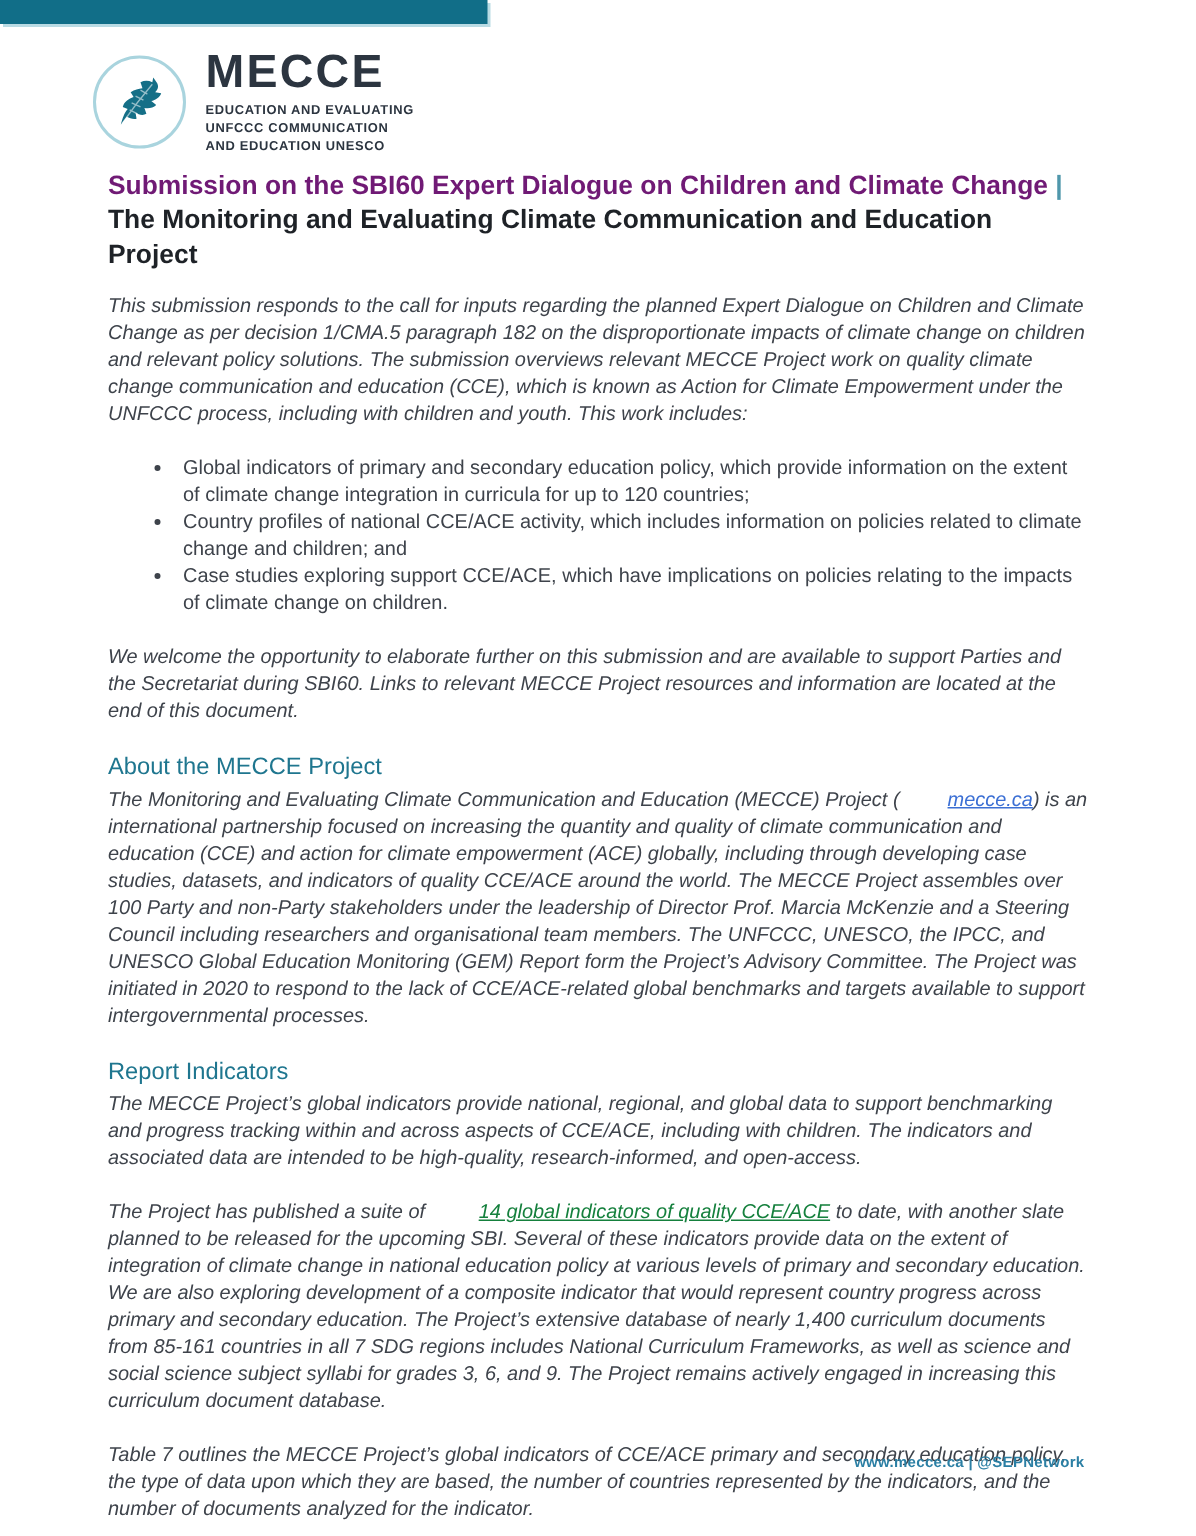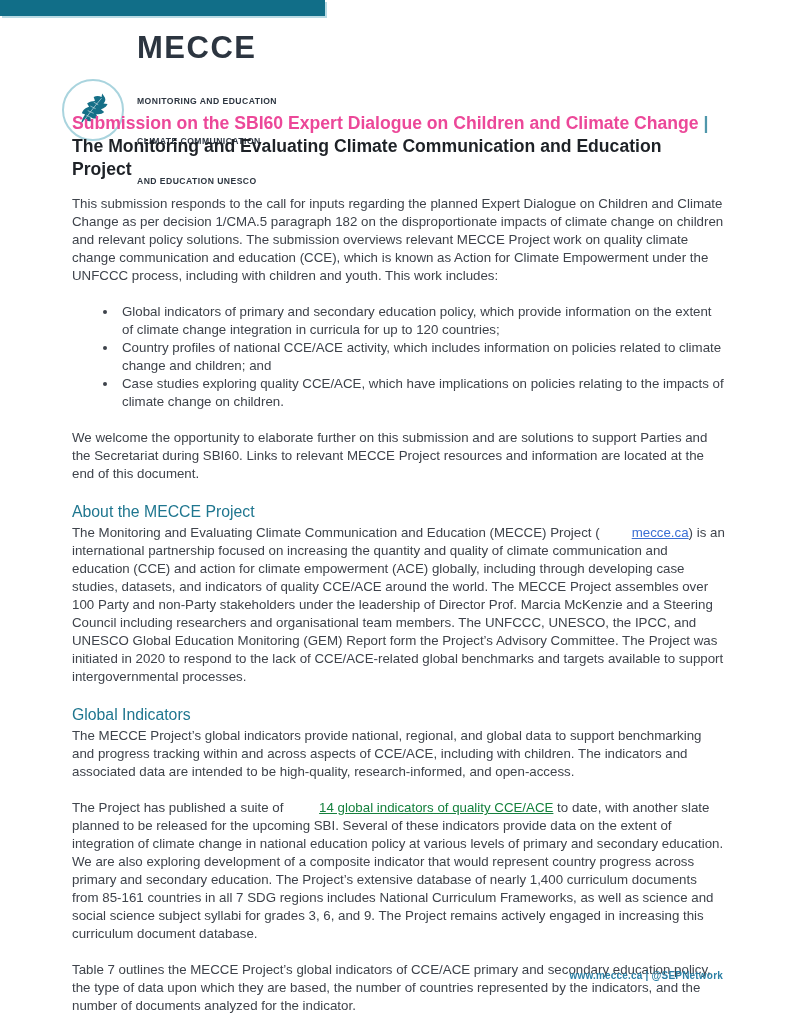--- a/index.html
+++ b/index.html
@@ -23,43 +23,43 @@
   .logo-row{
     position:absolute;top:32px;left:62px;
     display:flex;align-items:center;gap:13px;
   }
   .logo-circle{
     width:62px;height:62px;border-radius:50%;
     border:2px solid #a9d4de;background:#fff;
     display:flex;align-items:center;justify-content:center;
     box-sizing:border-box;
   }
-  .logo-text{display:flex;flex-direction:column;gap:28px;}
+  .logo-text{display:flex;flex-direction:column;}
   .logo-name{
     font-size:31px;font-weight:bold;color:#2c3540;
     letter-spacing:1.5px;line-height:1;margin-bottom:5px;
   }
   .logo-sub{
     font-size:8.6px;font-weight:bold;color:#2c3540;
     letter-spacing:.45px;line-height:1.38;
   }
   
   .content{
     position:absolute;top:112px;left:72px;right:72px;
   }
   h1{
     margin:0 0 14px 0;
     font-size:17.6px;line-height:1.3;font-weight:bold;
   }
-  .title-teal{color:#ec4899;}
+  .title-teal{color:#701a75;}
   .title-sep{color:#4f97ab;font-weight:bold;}
   .title-dark{color:#1e2227;}
   p{
     margin:0 0 18px 0;
-    font-size:13.3px;line-height:18px;color:#3e434b;
+    font-size:13.3px;line-height:18px;color:#3e434b;font-style:italic;
   }
   ul{
     margin:0 0 18px 0;padding:0 0 0 46px;
   }
   li{
     font-size:13.3px;line-height:18px;color:#3e434b;
     margin:0;padding-left:4px;
   }
   h2{
     margin:0 0 2px 0;
@@ -94,44 +94,44 @@
           L54 23 C53 27 48 30 44 31
           L49 35 C46 38 41 39 37 38
           L39 44 C36 46 31 45 28 43
           L29 49 C25 50 22 48 19 47
           C17 50 15 52 13 55 Z"></path>
         <path stroke="#ffffff" stroke-opacity="0.55" stroke-width="1.4" fill="none" d="M15 53 C24 40 33 28 45 14 M24 33 L33 37 M28 26 L36 30 M33 20 L40 24 M22 40 L30 44"></path>
       </svg>
     </div>
     <div class="logo-text">
       <div class="logo-name">MECCE</div>
-      <div class="logo-sub">MONITORING AND EDUCATION</div>
-      <div class="logo-sub">CLIMATE COMMUNICATION</div>
+      <div class="logo-sub">EDUCATION AND EVALUATING</div>
+      <div class="logo-sub">UNFCCC COMMUNICATION</div>
       <div class="logo-sub">AND EDUCATION UNESCO</div>
     </div>
   </div>
 
   <div class="content">
 
     <h1><span class="title-teal">Submission on the SBI60 Expert Dialogue on Children and Climate Change</span><span class="title-sep"> | </span><span class="title-dark">The Monitoring and Evaluating Climate Communication and Education Project</span></h1>
 
     <p>This submission responds to the call for inputs regarding the planned Expert Dialogue on Children and Climate Change as per decision 1/CMA.5 paragraph 182 on the disproportionate impacts of climate change on children and relevant policy solutions. The submission overviews relevant MECCE Project work on quality climate change communication and education (CCE), which is known as Action for Climate Empowerment under the UNFCCC process, including with children and youth. This work includes:</p>
 
     <ul>
       <li>Global indicators of primary and secondary education policy, which provide information on the extent of climate change integration in curricula for up to 120 countries;</li>
       <li>Country profiles of national CCE/ACE activity, which includes information on policies related to climate change and children; and</li>
-      <li>Case studies exploring quality CCE/ACE, which have implications on policies relating to the impacts of climate change on children.</li>
+      <li>Case studies exploring support CCE/ACE, which have implications on policies relating to the impacts of climate change on children.</li>
     </ul>
 
-    <p>We welcome the opportunity to elaborate further on this submission and are solutions to support Parties and the Secretariat during SBI60. Links to relevant MECCE Project resources and information are located at the end of this document.</p>
+    <p>We welcome the opportunity to elaborate further on this submission and are available to support Parties and the Secretariat during SBI60. Links to relevant MECCE Project resources and information are located at the end of this document.</p>
 
     <h2>About the MECCE Project</h2>
     <p><span>The Monitoring and Evaluating Climate Communication and Education (MECCE) Project (</span><a class="doc-link link-mecce" href="#">mecce.ca</a><span>) is an international partnership focused on increasing the quantity and quality of climate communication and education (CCE) and action for climate empowerment (ACE) globally, including through developing case studies, datasets, and indicators of quality CCE/ACE around the world. The MECCE Project assembles over 100 Party and non-Party stakeholders under the leadership of Director Prof. Marcia McKenzie and a Steering Council including researchers and organisational team members. The UNFCCC, UNESCO, the IPCC, and UNESCO Global Education Monitoring (GEM) Report form the Project’s Advisory Committee. The Project was initiated in 2020 to respond to the lack of CCE/ACE-related global benchmarks and targets available to support intergovernmental processes.</span></p>
 
-    <h2>Global Indicators</h2>
+    <h2>Report Indicators</h2>
     <p>The MECCE Project’s global indicators provide national, regional, and global data to support benchmarking and progress tracking within and across aspects of CCE/ACE, including with children. The indicators and associated data are intended to be high-quality, research-informed, and open-access.</p>
 
     <p><span>The Project has published a suite of </span><a class="doc-link link-indicators" href="#">14 global indicators of quality CCE/ACE</a><span> to date, with another slate planned to be released for the upcoming SBI. Several of these indicators provide data on the extent of integration of climate change in national education policy at various levels of primary and secondary education. We are also exploring development of a composite indicator that would represent country progress across primary and secondary education. The Project’s extensive database of nearly 1,400 curriculum documents from 85-161 countries in all 7 SDG regions includes National Curriculum Frameworks, as well as science and social science subject syllabi for grades 3, 6, and 9. The Project remains actively engaged in increasing this curriculum document database.</span></p>
 
     <p>Table 7 outlines the MECCE Project’s global indicators of CCE/ACE primary and secondary education policy, the type of data upon which they are based, the number of countries represented by the indicators, and the number of documents analyzed for the indicator.</p>
 
   </div>
 
   <div class="footer">www.mecce.ca | @SEPNetwork</div>
 

